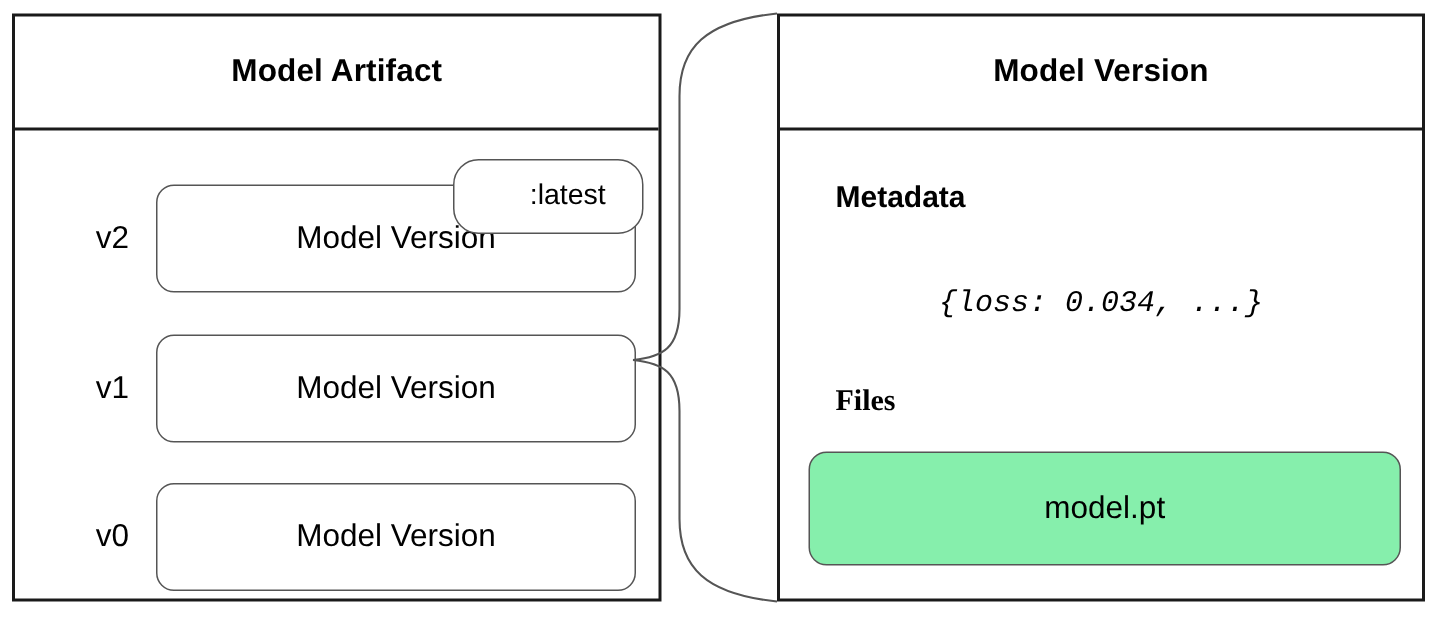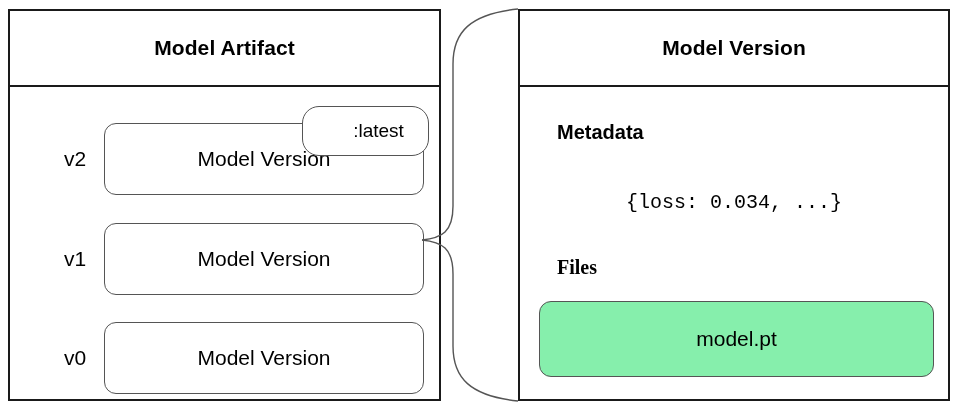--- a/index.html
+++ b/index.html
@@ -130,20 +130,21 @@
 
   .mono-value {
     position: absolute;
     left: 0;
     right: 0;
     top: 180px;
     text-align: center;
     font-family: "Liberation Mono", monospace;
     font-size: 20px;
     white-space: pre;
+    font-style: italic;
   }
 
   #file-box {
     position: absolute;
     left: 19px;
     top: 290px;
     width: 395px;
     height: 76px;
     border: 1px solid #555555;
     border-radius: 12px;

